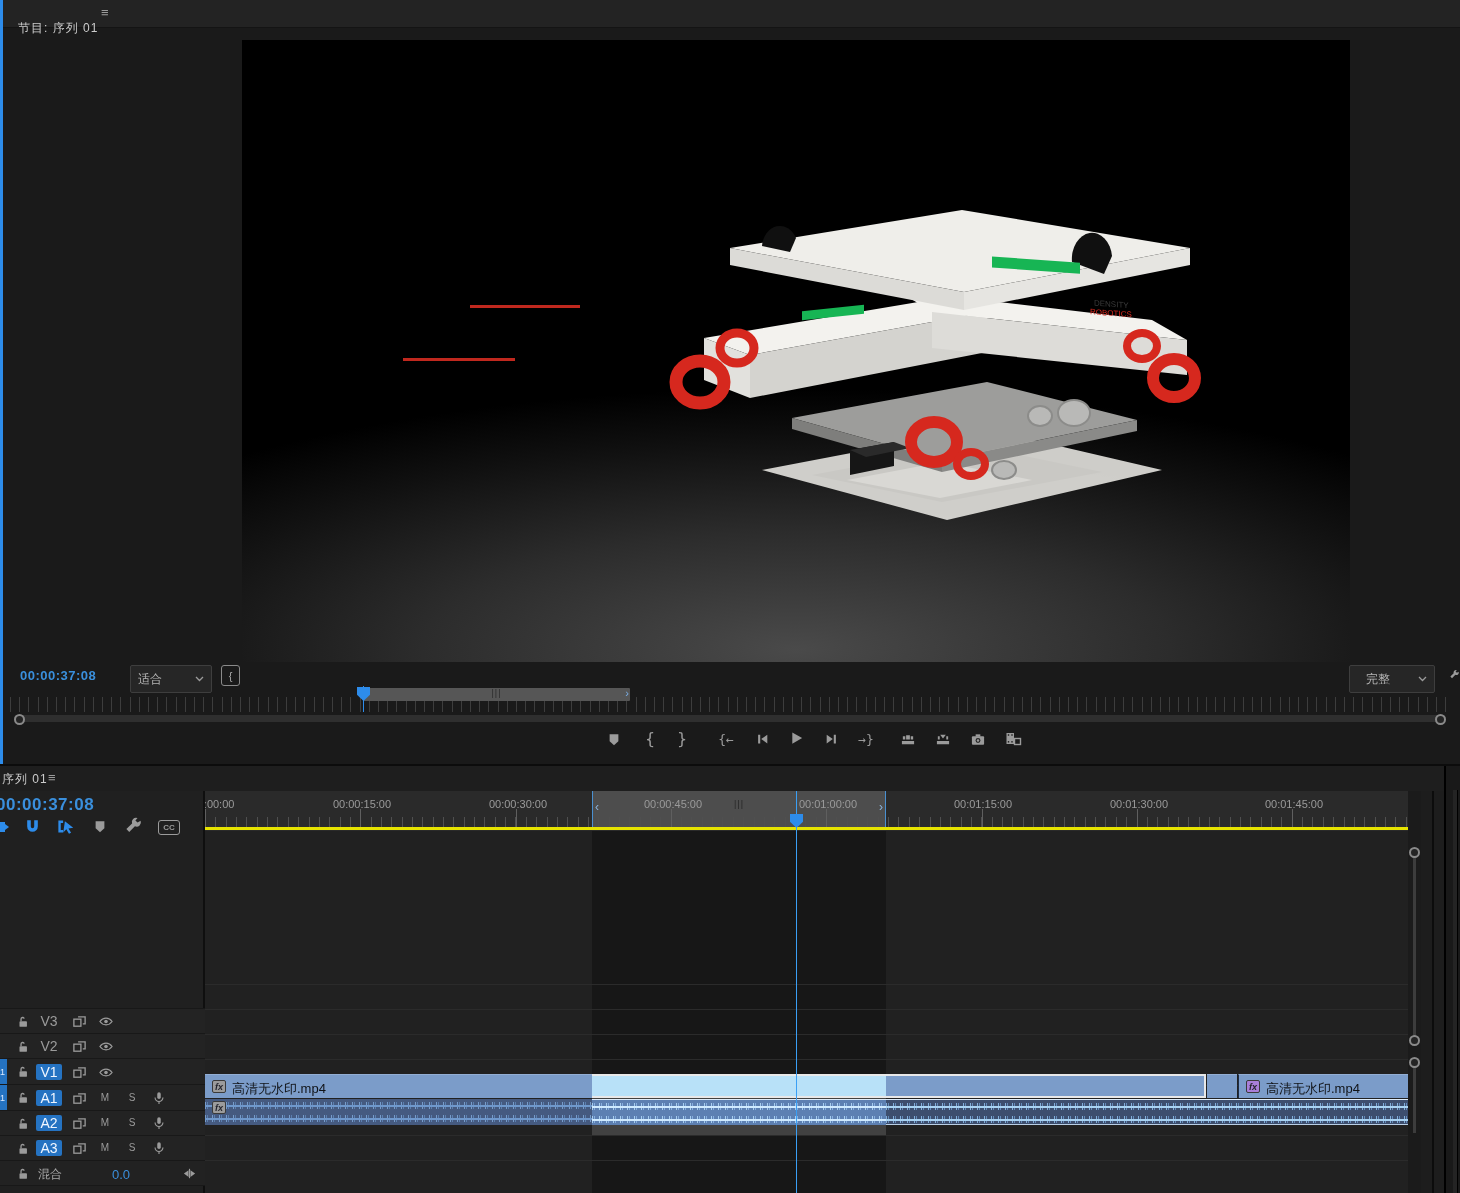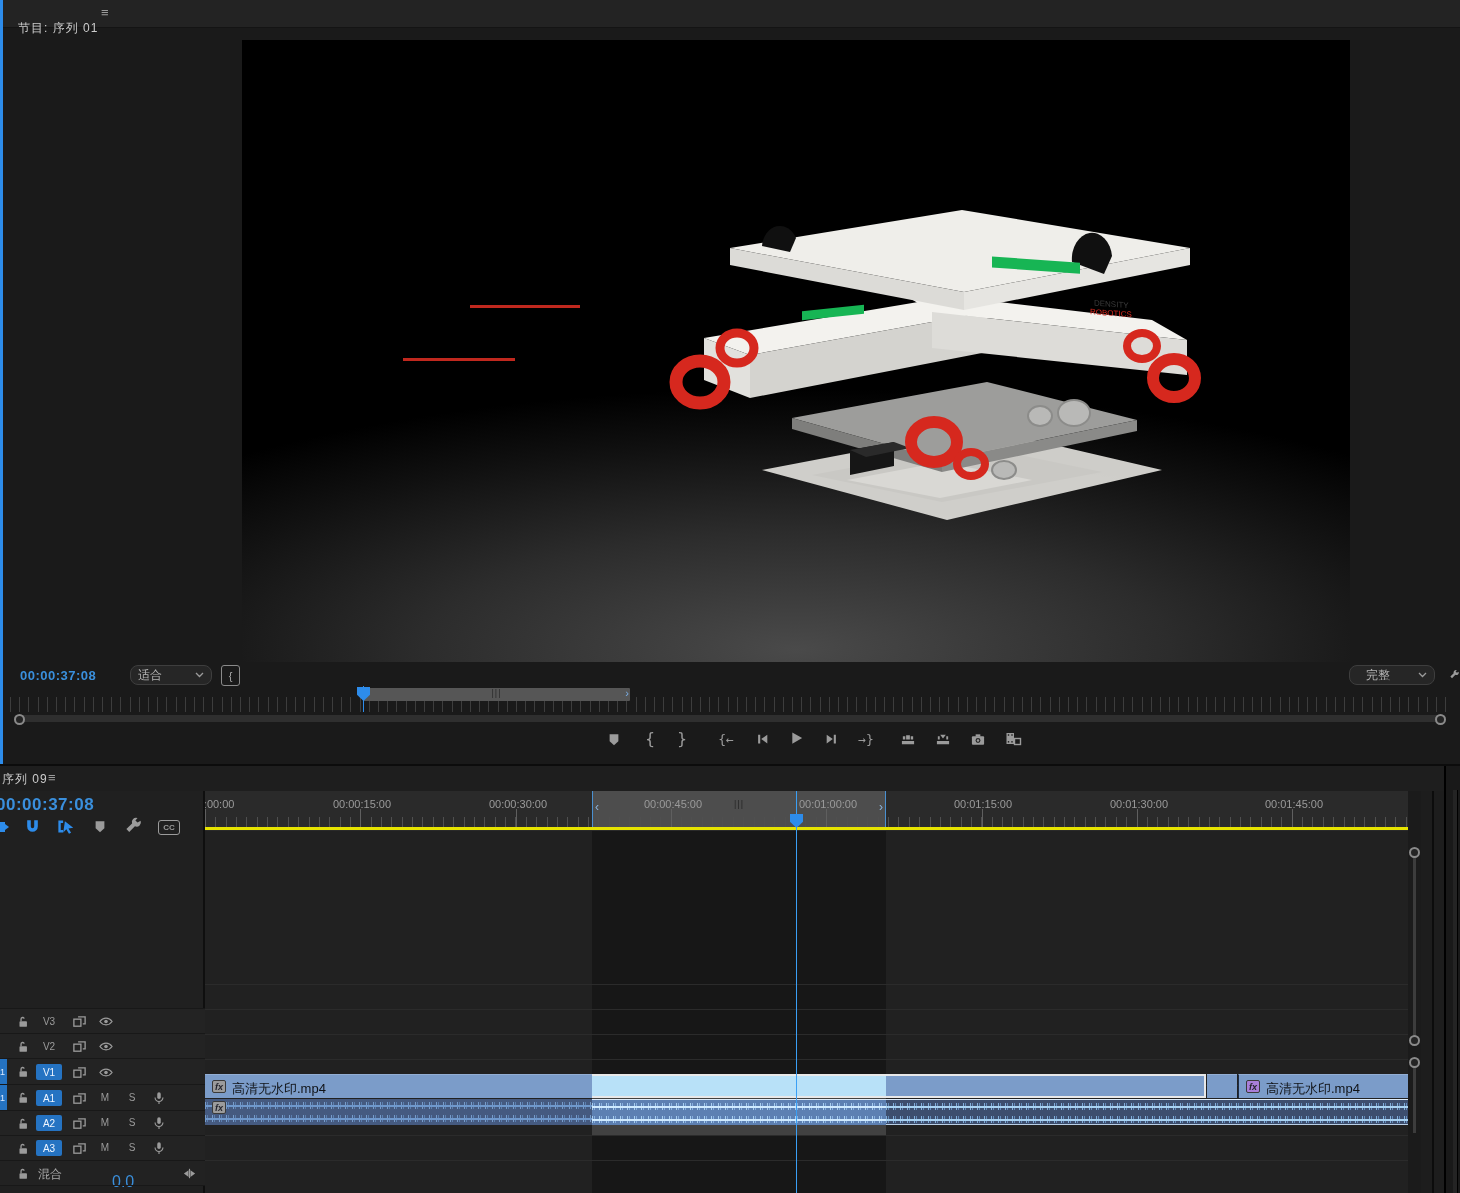--- a/index.html
+++ b/index.html
@@ -23,21 +23,21 @@
        radial-gradient(ellipse 75% 42% at 50% 98%, #4a4a4a 0%, #2c2c2c 45%, #111 78%, #000 100%),
        #000;}
   #overlay-title-box{left:163px;top:268px;width:172px;height:52px;background:rgba(80,80,80,.78);
      display:flex;align-items:center;justify-content:center;}
   #overlay-title-box .t{font-size:25px;font-weight:bold;color:#fff;letter-spacing:3px;white-space:nowrap;}
   #title-red-top{left:228px;top:265px;width:110px;height:3px;background:#c0281e;}
   #title-red-bottom{left:161px;top:318px;width:112px;height:3px;background:#c0281e;}
 
   
   .timecode{color:#3a8fdc;font-size:13px;font-weight:bold;letter-spacing:.5px;}
-  .dropdown{height:20px;background:#262626;border:1px solid #3e3e3e;border-radius:8px;
+  .dropdown{height:28px;background:#262626;border:1px solid #3e3e3e;border-radius:2px;
      display:flex;align-items:center;justify-content:space-between;padding:0 7px;box-sizing:border-box;}
   .dropdown .lab{font-size:12px;color:#b5b5b5;}
   .brkt-btn{width:17px;height:19px;border:1px solid #8a8a8a;border-radius:3px;color:#aaa;
      font-size:11px;display:flex;align-items:center;justify-content:center;}
 
   
   #mini-ruler{left:10px;top:686px;width:1440px;height:26px;}
   #mini-ticks{left:0;top:11px;width:1440px;height:15px;
      background:repeating-linear-gradient(90deg,#3d3d3d 0 1px,transparent 1px 9.2px);}
   #mini-inout{left:353px;top:2px;width:267px;height:13px;background:#565656;border-radius:1px;}
@@ -57,21 +57,21 @@
   #panel-divider{left:0;top:764px;width:1460px;height:2px;background:#0c0c0c;}
 
   
   #timeline-panel{left:0;top:766px;width:1460px;height:427px;background:#1e1e1e;}
   #tl-tabbar{left:0;top:0;width:1460px;height:25px;background:#1e1e1e;border-bottom:1px solid #101010;}
 
   #tl-header-col{left:0;top:25px;width:205px;height:402px;background:#202020;border-right:2px solid #0f0f0f;box-sizing:border-box;}
   #tl-timecode{font-size:17px;font-weight:bold;color:#3a8fdc;letter-spacing:.5px;white-space:nowrap;}
   .trow{left:0;width:205px;display:flex;align-items:center;border-top:1px solid #181818;box-sizing:border-box;background:#232323;}
   .tbadge{min-width:26px;height:16px;border-radius:2px;display:flex;align-items:center;justify-content:center;
-     font-size:10px;color:#9b9b9b;padding:0 3px;box-sizing:border-box;}
+     font-size:14px;color:#9b9b9b;padding:0 3px;box-sizing:border-box;}
   .tbadge.on{background:#2573c2;color:#f0f6ff;}
   .ms{font-size:10px;color:#9b9b9b;width:14px;text-align:center;}
   .srcpatch{position:absolute;left:0;width:7px;height:100%;background:#2573c2;color:#dceaff;font-size:9px;
      overflow:hidden;display:flex;align-items:center;}
 
   
   #tl-ruler{left:205px;top:25px;width:1205px;height:40px;background:#2a2a2a;overflow:hidden;}
   .rlabel{position:absolute;top:7px;transform:translateX(-50%);font-size:11px;color:#9a9a9a;white-space:nowrap;}
   #ruler-minor-ticks{position:absolute;left:0;top:26px;width:1205px;height:10px;
      background:repeating-linear-gradient(90deg,#4f4f4f 0 1px,transparent 1px 10.35px);}
@@ -270,21 +270,21 @@
         <rect x="6.3" y="10" width="1.4" height="1.6" fill="#262626"></rect>
         <rect x="9.5" y="7.5" width="6" height="6" fill="none" stroke="currentColor" stroke-width="1.4"></rect>
       </svg>
   </div>
 </div>
 
 <div id="panel-divider" class="abs"></div>
 
 <div id="timeline-panel" class="abs">
   <div id="tl-tabbar" class="abs">
-    <span class="tab-title abs" style="left:2px;top:5px;">序列 09</span>
+    <span class="tab-title abs" style="left:2px;top:5px;">序列 01</span>
     <span class="menu-glyph abs" style="left:48px;top:4px;">≡</span>
   </div>
 
   <div id="tl-header-col" class="abs">
     <span id="tl-timecode" class="abs" style="left:-4px;top:4px;">00:00:37:08</span>
 
     <svg class="abs icon blue" style="left:-7px;top:28px;" width="16" height="16" viewBox="0 0 16 16">
         <rect x="2" y="3" width="10" height="10" fill="currentColor"></rect>
         <path d="M12 5l4 3-4 3z" fill="currentColor"></path>
       </svg>
@@ -411,21 +411,21 @@
           <path d="M8 12v2.8" stroke="currentColor" stroke-width="1.3"></path>
         </svg>
     </div>
 
     <div class="trow abs" style="top:369px;height:25px;background:#222;">
       <svg class="abs icon" style="left:16px;top:6px;" width="14" height="14" viewBox="0 0 16 16">
           <path d="M5 7V4.6a2.6 2.6 0 0 1 5.1-.7l-1.5.4A1.1 1.1 0 0 0 6.5 4.6V7z" fill="currentColor"></path>
           <rect x="4" y="7" width="8.5" height="6.5" rx="1" fill="currentColor"></rect>
         </svg>
       <span class="abs" style="left:38px;top:5px;font-size:12px;color:#a8a8a8;">混合</span>
-      <span class="abs" style="left:112px;top:12px;font-size:16px;color:#3a8fdc;">0.0</span>
+      <span class="abs" style="left:112px;top:6px;font-size:13px;color:#3a8fdc;">0.0</span>
       <svg class="abs icon" style="left:182px;top:5px;" width="15" height="15" viewBox="0 0 16 16">
           <path d="M2 8l5-3.6v7.2zM14 8L9 4.4v7.2z" fill="currentColor"></path>
           <rect x="7.4" y="3" width="1.2" height="10" fill="currentColor"></rect>
         </svg>
     </div>
     <div class="abs" style="top:394px;left:0;width:205px;height:1px;background:#181818;"></div>
   </div>
 
   <div id="tl-ruler" class="abs">
     <div id="inout-band">

